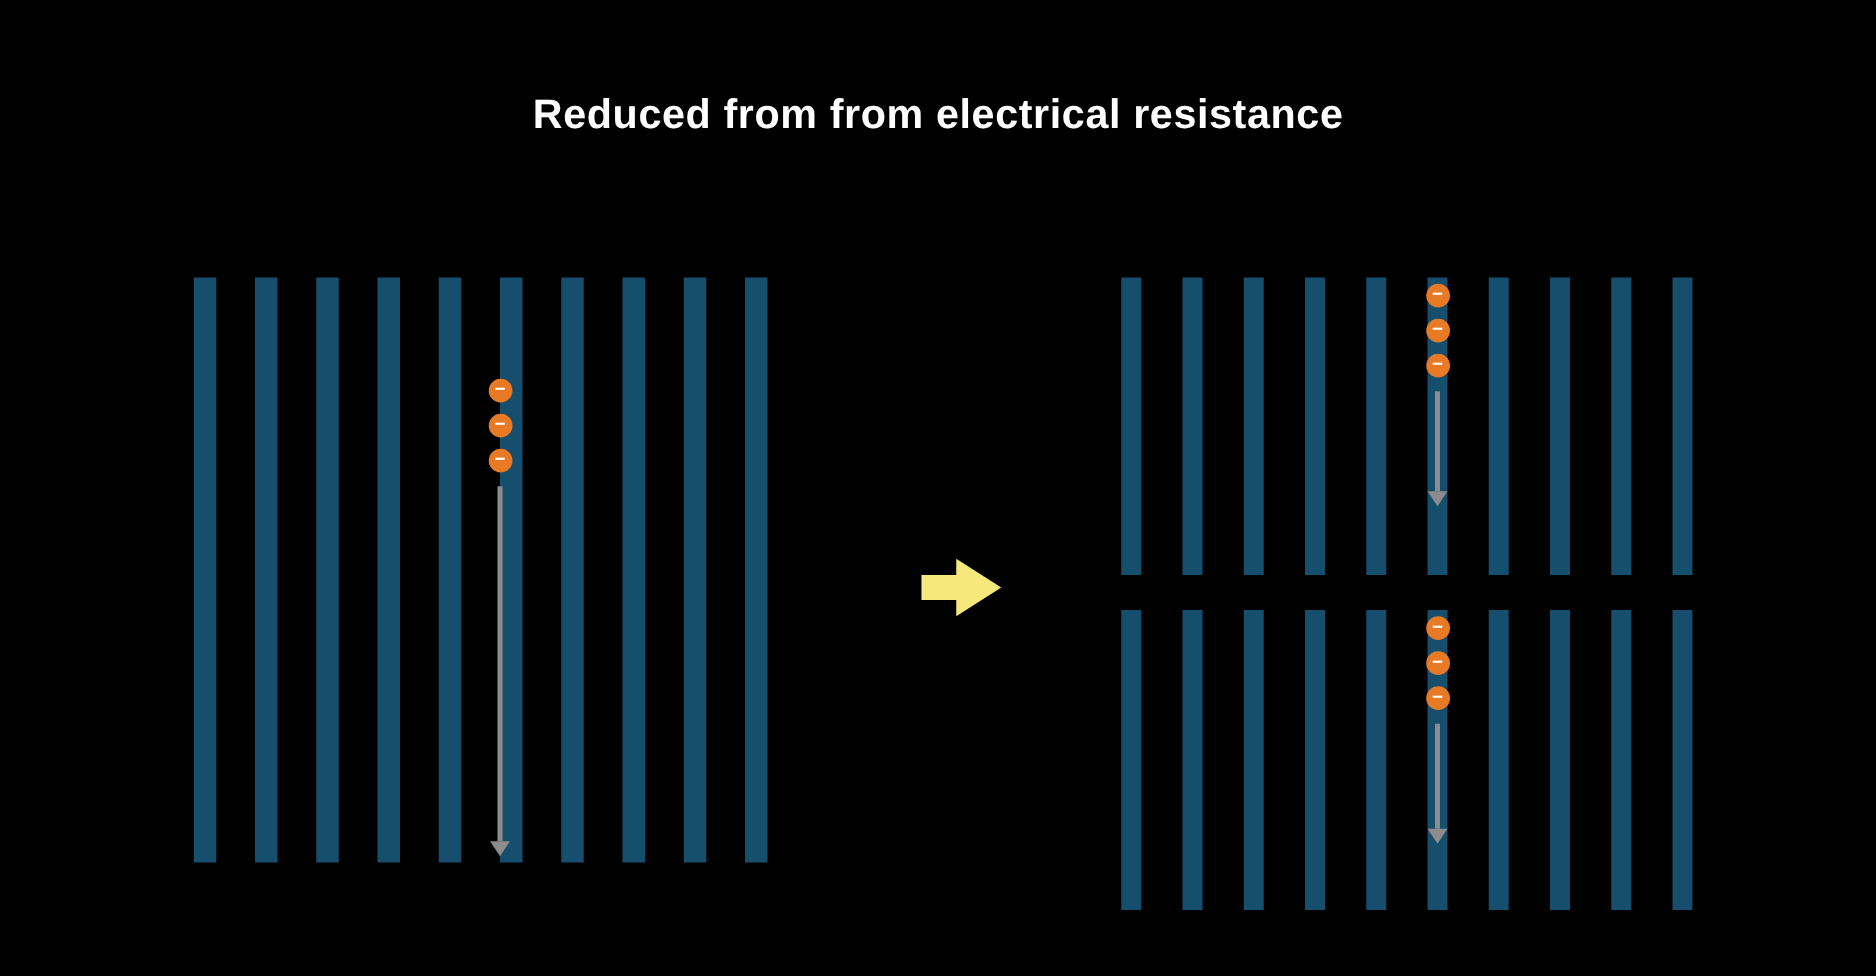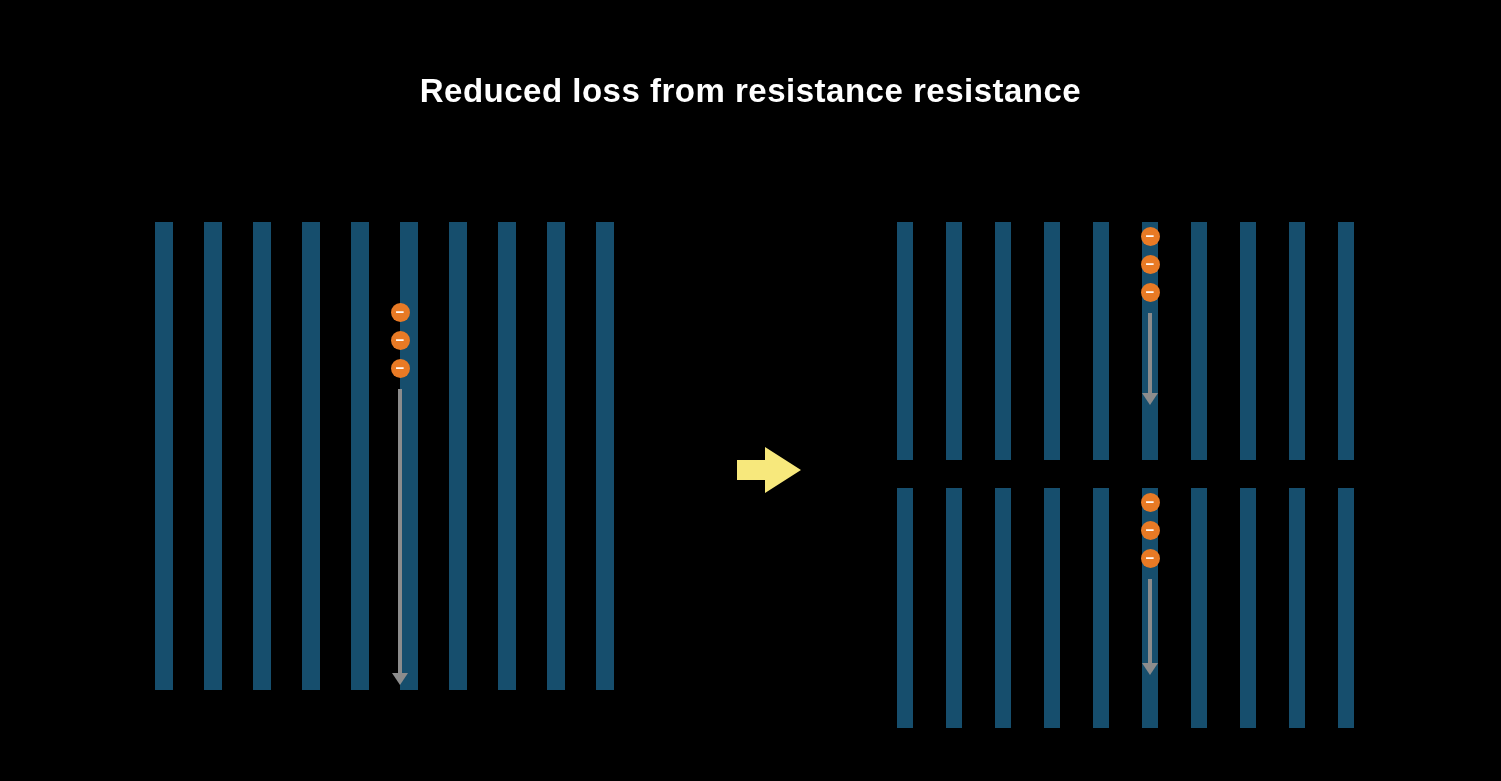--- a/index.html
+++ b/index.html
@@ -114,21 +114,21 @@
     display: block;
     width: 100%;
     height: 100%;
   }
 </style>
 </head>
 <body>
 
 <div class="canvas">
 
-  <h1 class="title">Reduced loss from resistance resistance</h1>
+  <h1 class="title">Reduced from from electrical resistance</h1>
 
   <div class="panel panel-single">
     <div class="bars">
         <div class="bar"></div>
         <div class="bar"></div>
         <div class="bar"></div>
         <div class="bar"></div>
         <div class="bar"></div>
         <div class="bar"></div>
         <div class="bar"></div>

